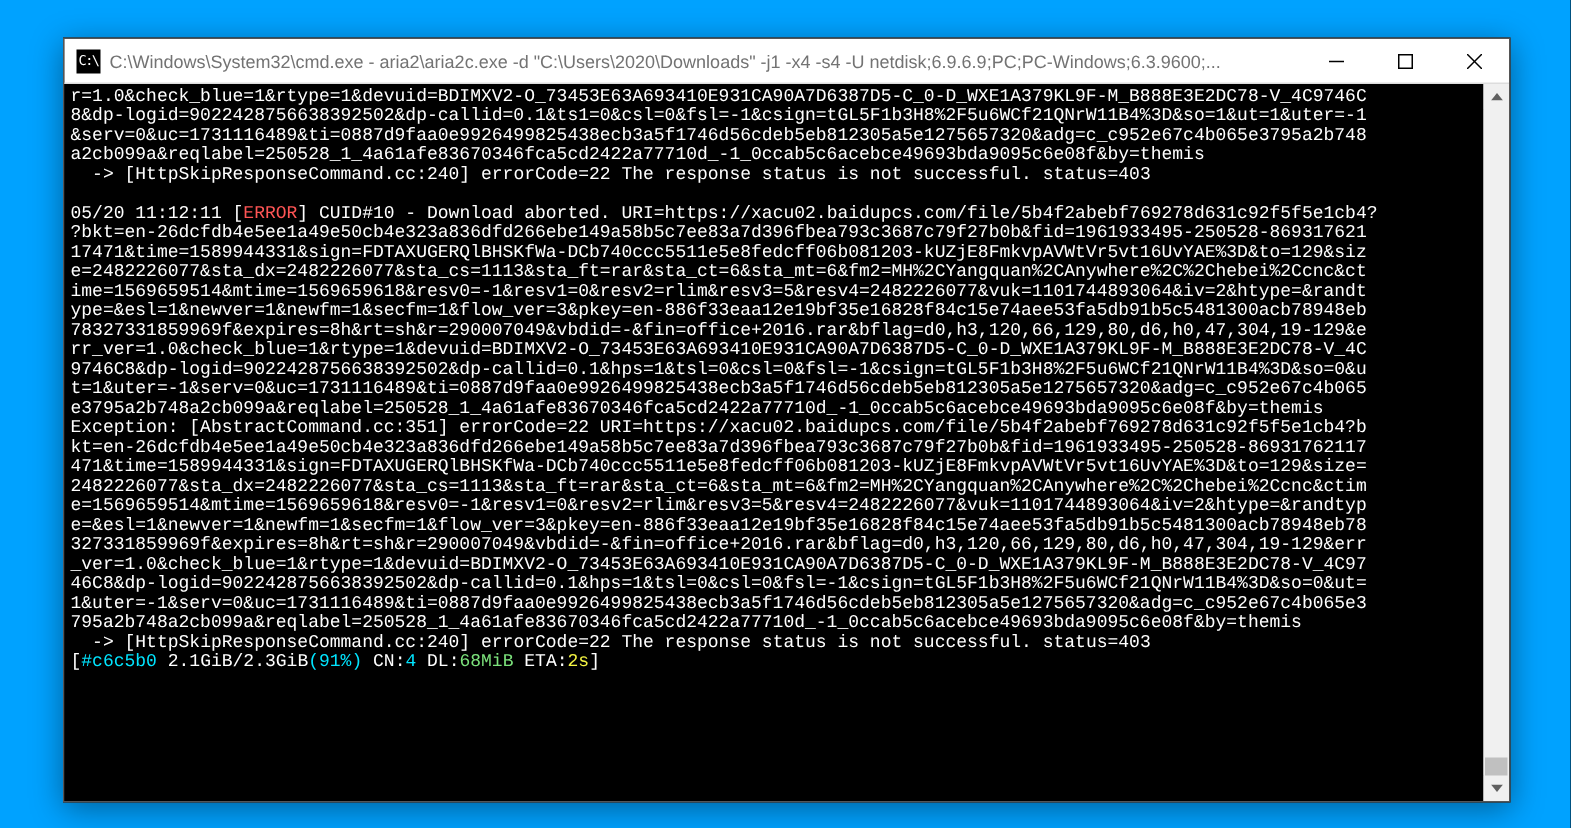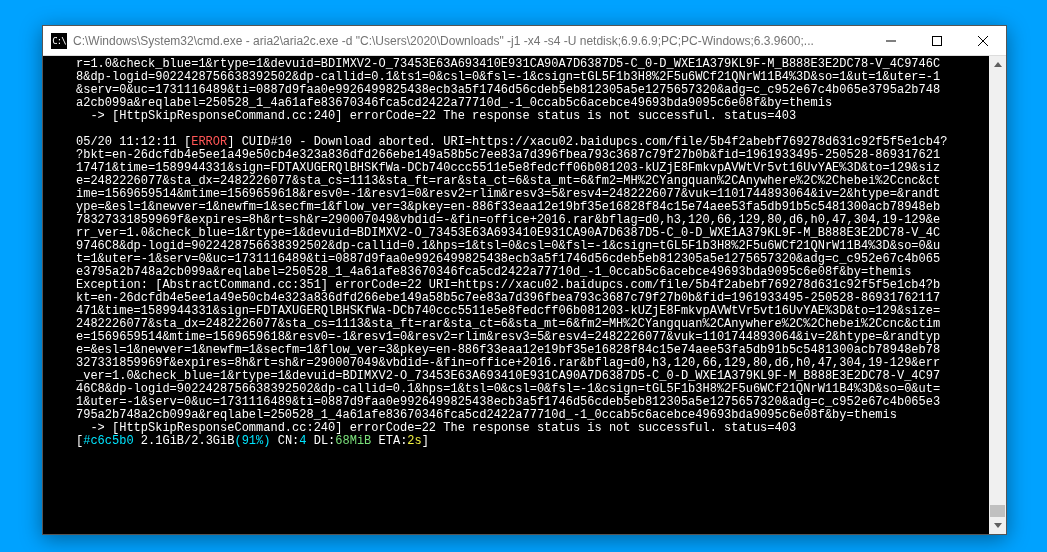--- a/index.html
+++ b/index.html
@@ -60,21 +60,20 @@
     justify-content: center;
     color: #000;
   }
   .winbtn svg { width: 10px; height: 10px; }
   .console {
     position: relative;
     width: 100%;
     height: calc(100% - 30px);
     background: #000;
     overflow: hidden;
-    padding-left: 29px;
   }
   .console-content {
     font-family: "Consolas", "Courier New", monospace;
     font-size: 12px;
     line-height: 13px;
     color: #7be17b;
     padding: 2px 0 2px 4px;
     white-space: pre-wrap;
     word-break: break-all;
     width: calc(100% - 17px);

